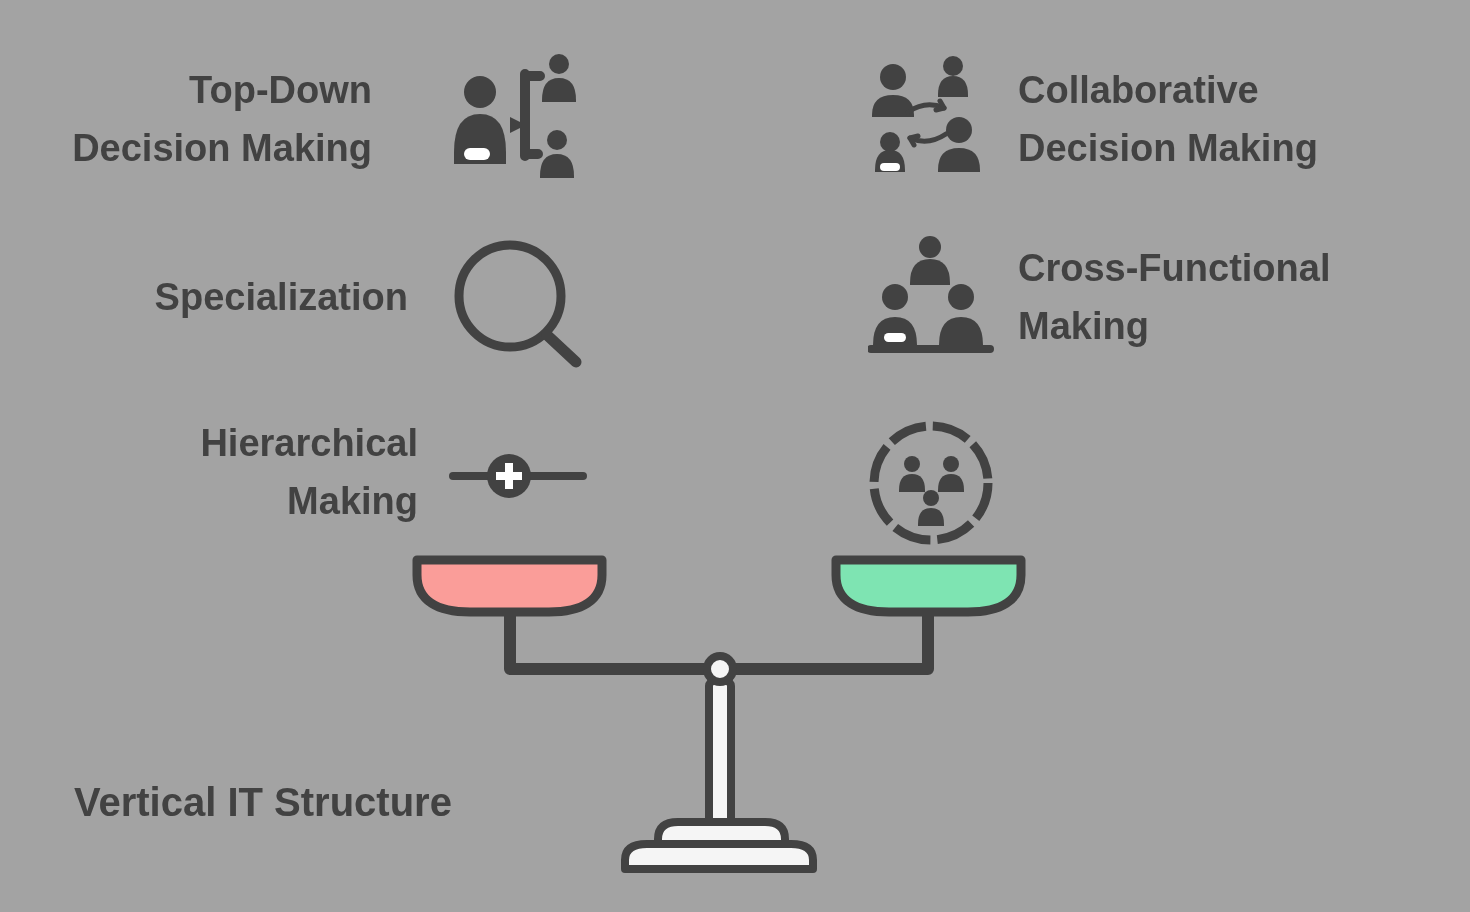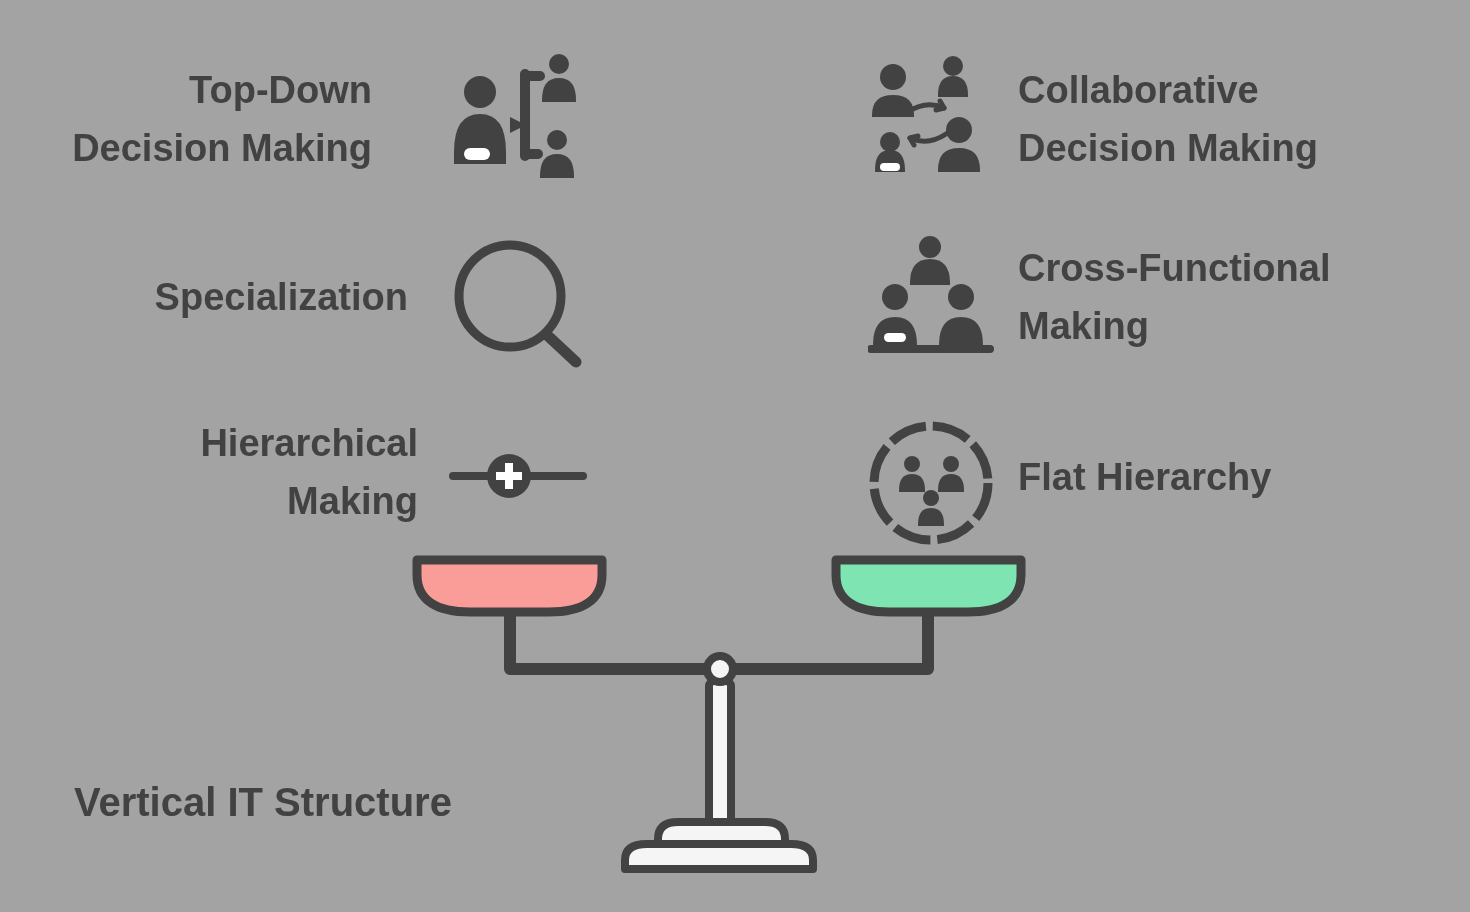--- a/index.html
+++ b/index.html
@@ -128,21 +128,20 @@
         <circle cx="50" cy="48" r="8"></circle>
         <path d="M37 74 Q37 58 50 58 Q63 58 63 74 L63 76 L37 76 Z"></path>
         <circle cx="89" cy="48" r="8"></circle>
         <path d="M76 74 Q76 58 89 58 Q102 58 102 74 L102 76 L76 76 Z"></path>
         <circle cx="69" cy="82" r="8"></circle>
         <path d="M56 108 Q56 92 69 92 Q82 92 82 108 L82 110 L56 110 Z"></path>
       </g>
     </svg>
   </div>
 
-  <div class="row-label" style="top:448px; left:1018px;">Flat Hierarchy</div>
 
   <div class="icon-abs" style="left:395px; top:545px;">
     <svg width="650" height="335" viewBox="0 0 650 335" fill="none">
 
       <path d="M115 67 L115 124 L325 124" stroke="#424242" stroke-width="12" stroke-linecap="round" stroke-linejoin="round"></path>
       <path d="M533 67 L533 124 L325 124" stroke="#424242" stroke-width="12" stroke-linecap="round" stroke-linejoin="round"></path>
 
       <path d="M22 15 L207 15 L207 30 C207 56 186 67 154 67 L75 67 C43 67 22 56 22 30 Z" stroke="#424242" stroke-width="9" stroke-linejoin="round" fill="#FA9D99"></path>
       <path d="M441 15 L626 15 L626 30 C626 56 605 67 573 67 L494 67 C462 67 441 56 441 30 Z" stroke="#424242" stroke-width="9" stroke-linejoin="round" fill="#7EE4B2"></path>
 

